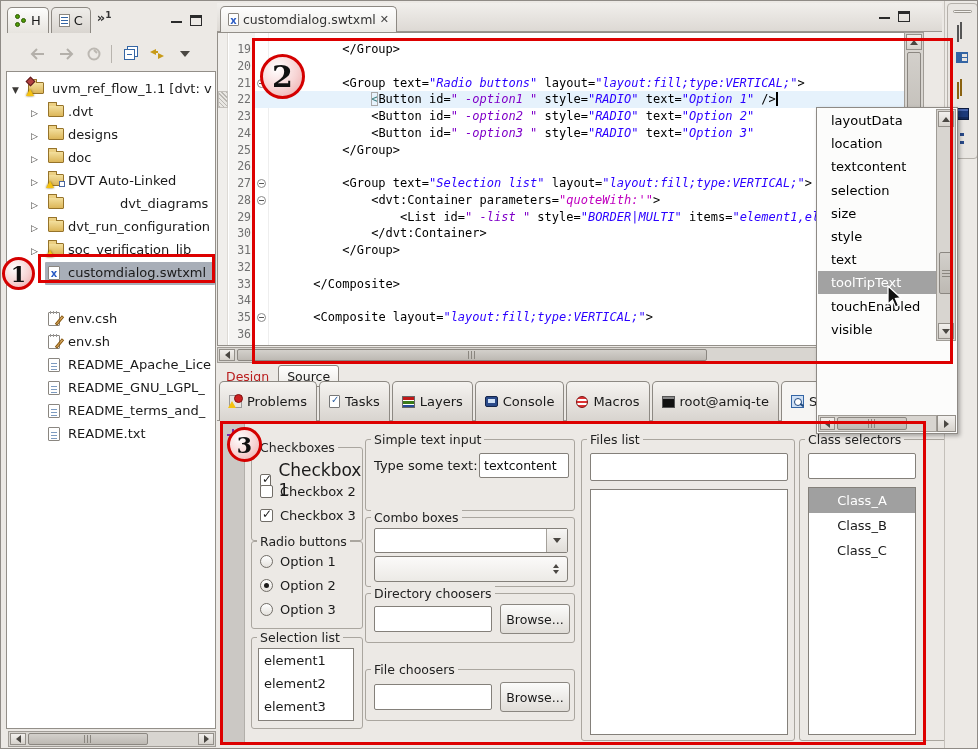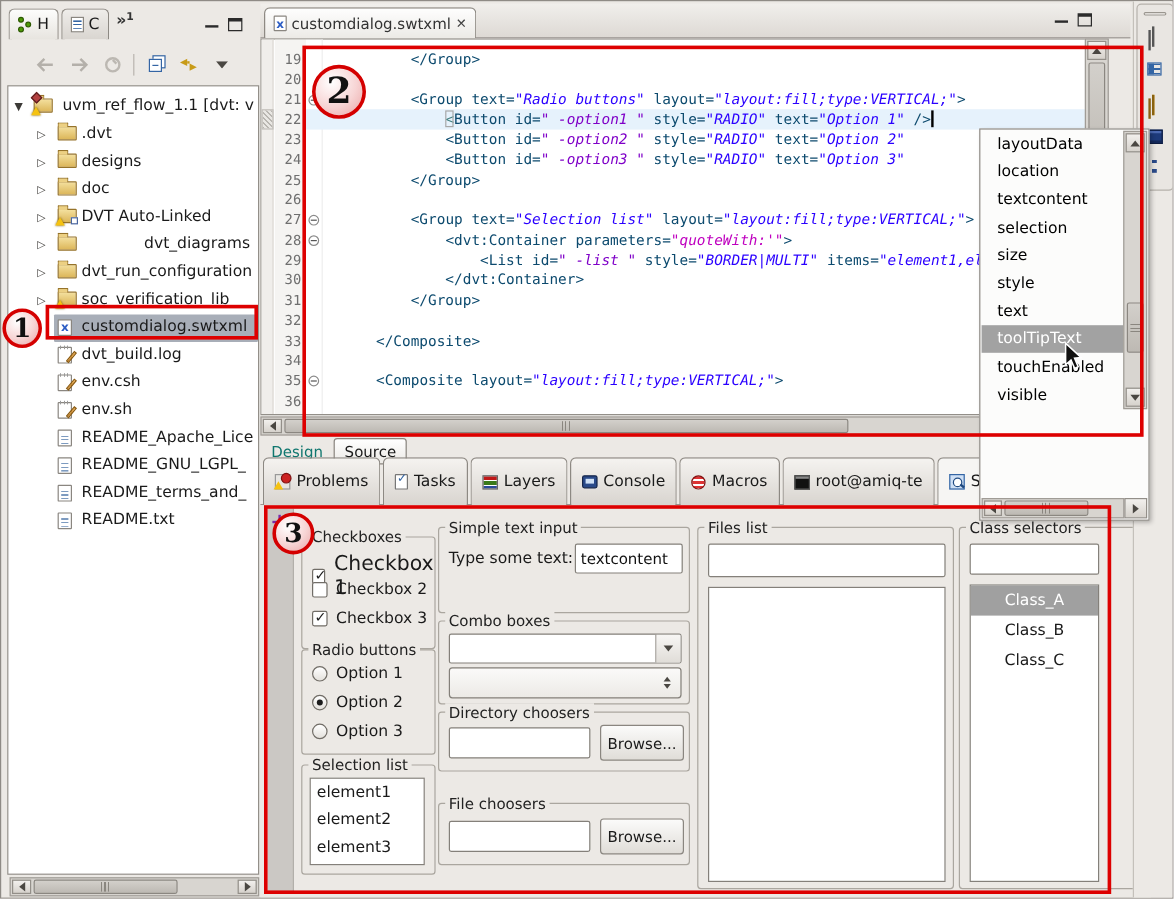--- a/index.html
+++ b/index.html
@@ -50,21 +50,21 @@
   .i-lines { position:absolute; left:2px; right:2px; top:3px; height:8px; background:repeating-linear-gradient(0deg,#7d9bc0 0 1px,transparent 1px 3px); }
   .i-pencil { position:absolute; right:-2px; top:2px; width:3px; height:11px; background:linear-gradient(#f0a63a,#c87d1a); border:1px solid #8a5a10; transform:rotate(40deg); }
   .i-page.spiral:before { content:""; position:absolute; left:1px; right:1px; top:-2px; height:3px; background:repeating-linear-gradient(90deg,#999 0 1px,transparent 1px 3px); }
 
   
   #edbody { left:216px; top:31px; width:707px; height:314px; background:#fff; border:1px solid #938f89; }
   .gutcol { position:absolute; top:0; bottom:0; }
   .code-row, .gut-row, .fold-row { height:16.75px; line-height:16.75px; white-space:pre; }
   #gutnums { font-family:"DejaVu Sans Mono","Liberation Mono",monospace; font-size:11.5px; color:#6f6f6f; text-align:right; }
   #code { font-family:"DejaVu Sans Mono","Liberation Mono",monospace; font-size:12px; color:#000; }
-  .t { color:#0c4a6e;text-align:center; }
+  .t { color:#000000;text-align:center; }
   .v { color:#2a00ff; font-style:italic; }
   .p { color:#7f00c8; font-style:italic; }
   .m { color:#bf00bf; font-style:italic; }
   .tb { color:#3f7f7f; outline:1px solid #a8a8a8; outline-offset:-1px; }
   .fold-ico { position:absolute; width:9px; height:9px; border:1px solid #8a8a8a; border-radius:50%; background:#fff; }
   .fold-ico:before { content:""; position:absolute; left:1px; right:1px; top:3px; height:1px; background:#555; }
   #hatch22 { background:repeating-linear-gradient(45deg,#b9b6b1 0 1px,#e9e7e3 1px 3px); border:1px solid #c2bfba; }
 
   
   #dropdown { left:815px; top:106px; width:142px; height:327px; background:#fcfcfb; border:1px solid #8e8a85; box-shadow:2px 2px 4px rgba(0,0,0,.3); z-index:40; }
@@ -229,24 +229,20 @@
         </div>
         <div class="tree-row" style="top: 167px;">
           <div class="tw exp-arrow" style="left: 24px; top: 7px;">▷</div>
           <div class="tw" style="left: 41px; top: 4px;"><span class="i-folder" style="position:relative;"><span class="ov-warn"></span></span></div>
           <div class="tw" style="left: 61px; top: 3px;">soc_verification_lib</div>
         </div>
         <div class="tree-row" style="top: 190px;">
           <div class="tree-sel" style="left: 38px; top: 0px; width: 170px; height: 23px;"></div>
           <div class="tw" style="left: 41px; top: 4px;"><span class="i-page"><b class="i-x">x</b></span></div>
           <div class="tw" style="left: 61px; top: 3px;">customdialog.swtxml</div>
-        </div>
-        <div class="tree-row" style="top: 213px;">
-          <div class="tw" style="left: 41px; top: 4px;"><span class="i-page spiral"><i class="i-pencil"></i></span></div>
-          <div class="tw" style="left: 61px; top: 3px;">dvt_build.log</div>
         </div>
         <div class="tree-row" style="top: 236px;">
           <div class="tw" style="left: 41px; top: 4px;"><span class="i-page spiral"><i class="i-pencil"></i></span></div>
           <div class="tw" style="left: 61px; top: 3px;">env.csh</div>
         </div>
         <div class="tree-row" style="top: 259px;">
           <div class="tw" style="left: 41px; top: 4px;"><span class="i-page spiral"><i class="i-pencil"></i></span></div>
           <div class="tw" style="left: 61px; top: 3px;">env.sh</div>
         </div>
         <div class="tree-row" style="top: 282px;">
@@ -366,21 +362,21 @@
       </div>
     <div class="abs thumb" style="left:19px;top:1px;width:470px;height:12px;display:flex;align-items:center;justify-content:center;">
         <span class="grip-v3" style="height:8px;"></span>
       </div>
     <div class="abs sbtn" style="right:1px;top:1px;width:16px;height:12px;">
         <span class="arr right"></span>
       </div>
   </div>
 
   <div class="abs" style="left:219px;top:364px;display:flex;align-items:center;gap:3px;">
-    <span style="padding:3px 6px;font-size:12.5px;color:#0f766e;">Design</span>
+    <span style="padding:3px 6px;font-size:12.5px;color:#b91c1c;">Design</span>
     <span class="gtkbtn" style="padding:2px 8px;height:22px;background:linear-gradient(#fff,#eceae6);">Source</span>
   </div>
 
   <div class="abs" style="left:216px;top:391px;width:742px;height:29px;border-bottom:1px solid #9a958f;">
     <div id="bottom-tabs" class="abs" style="left:2px;top:2px;display:flex;gap:2px;align-items:flex-end;height:27px;">
         <div class="btab">
           <span class="i-prob"></span>
           <span>Problems</span>
         </div>
         <div class="btab">

